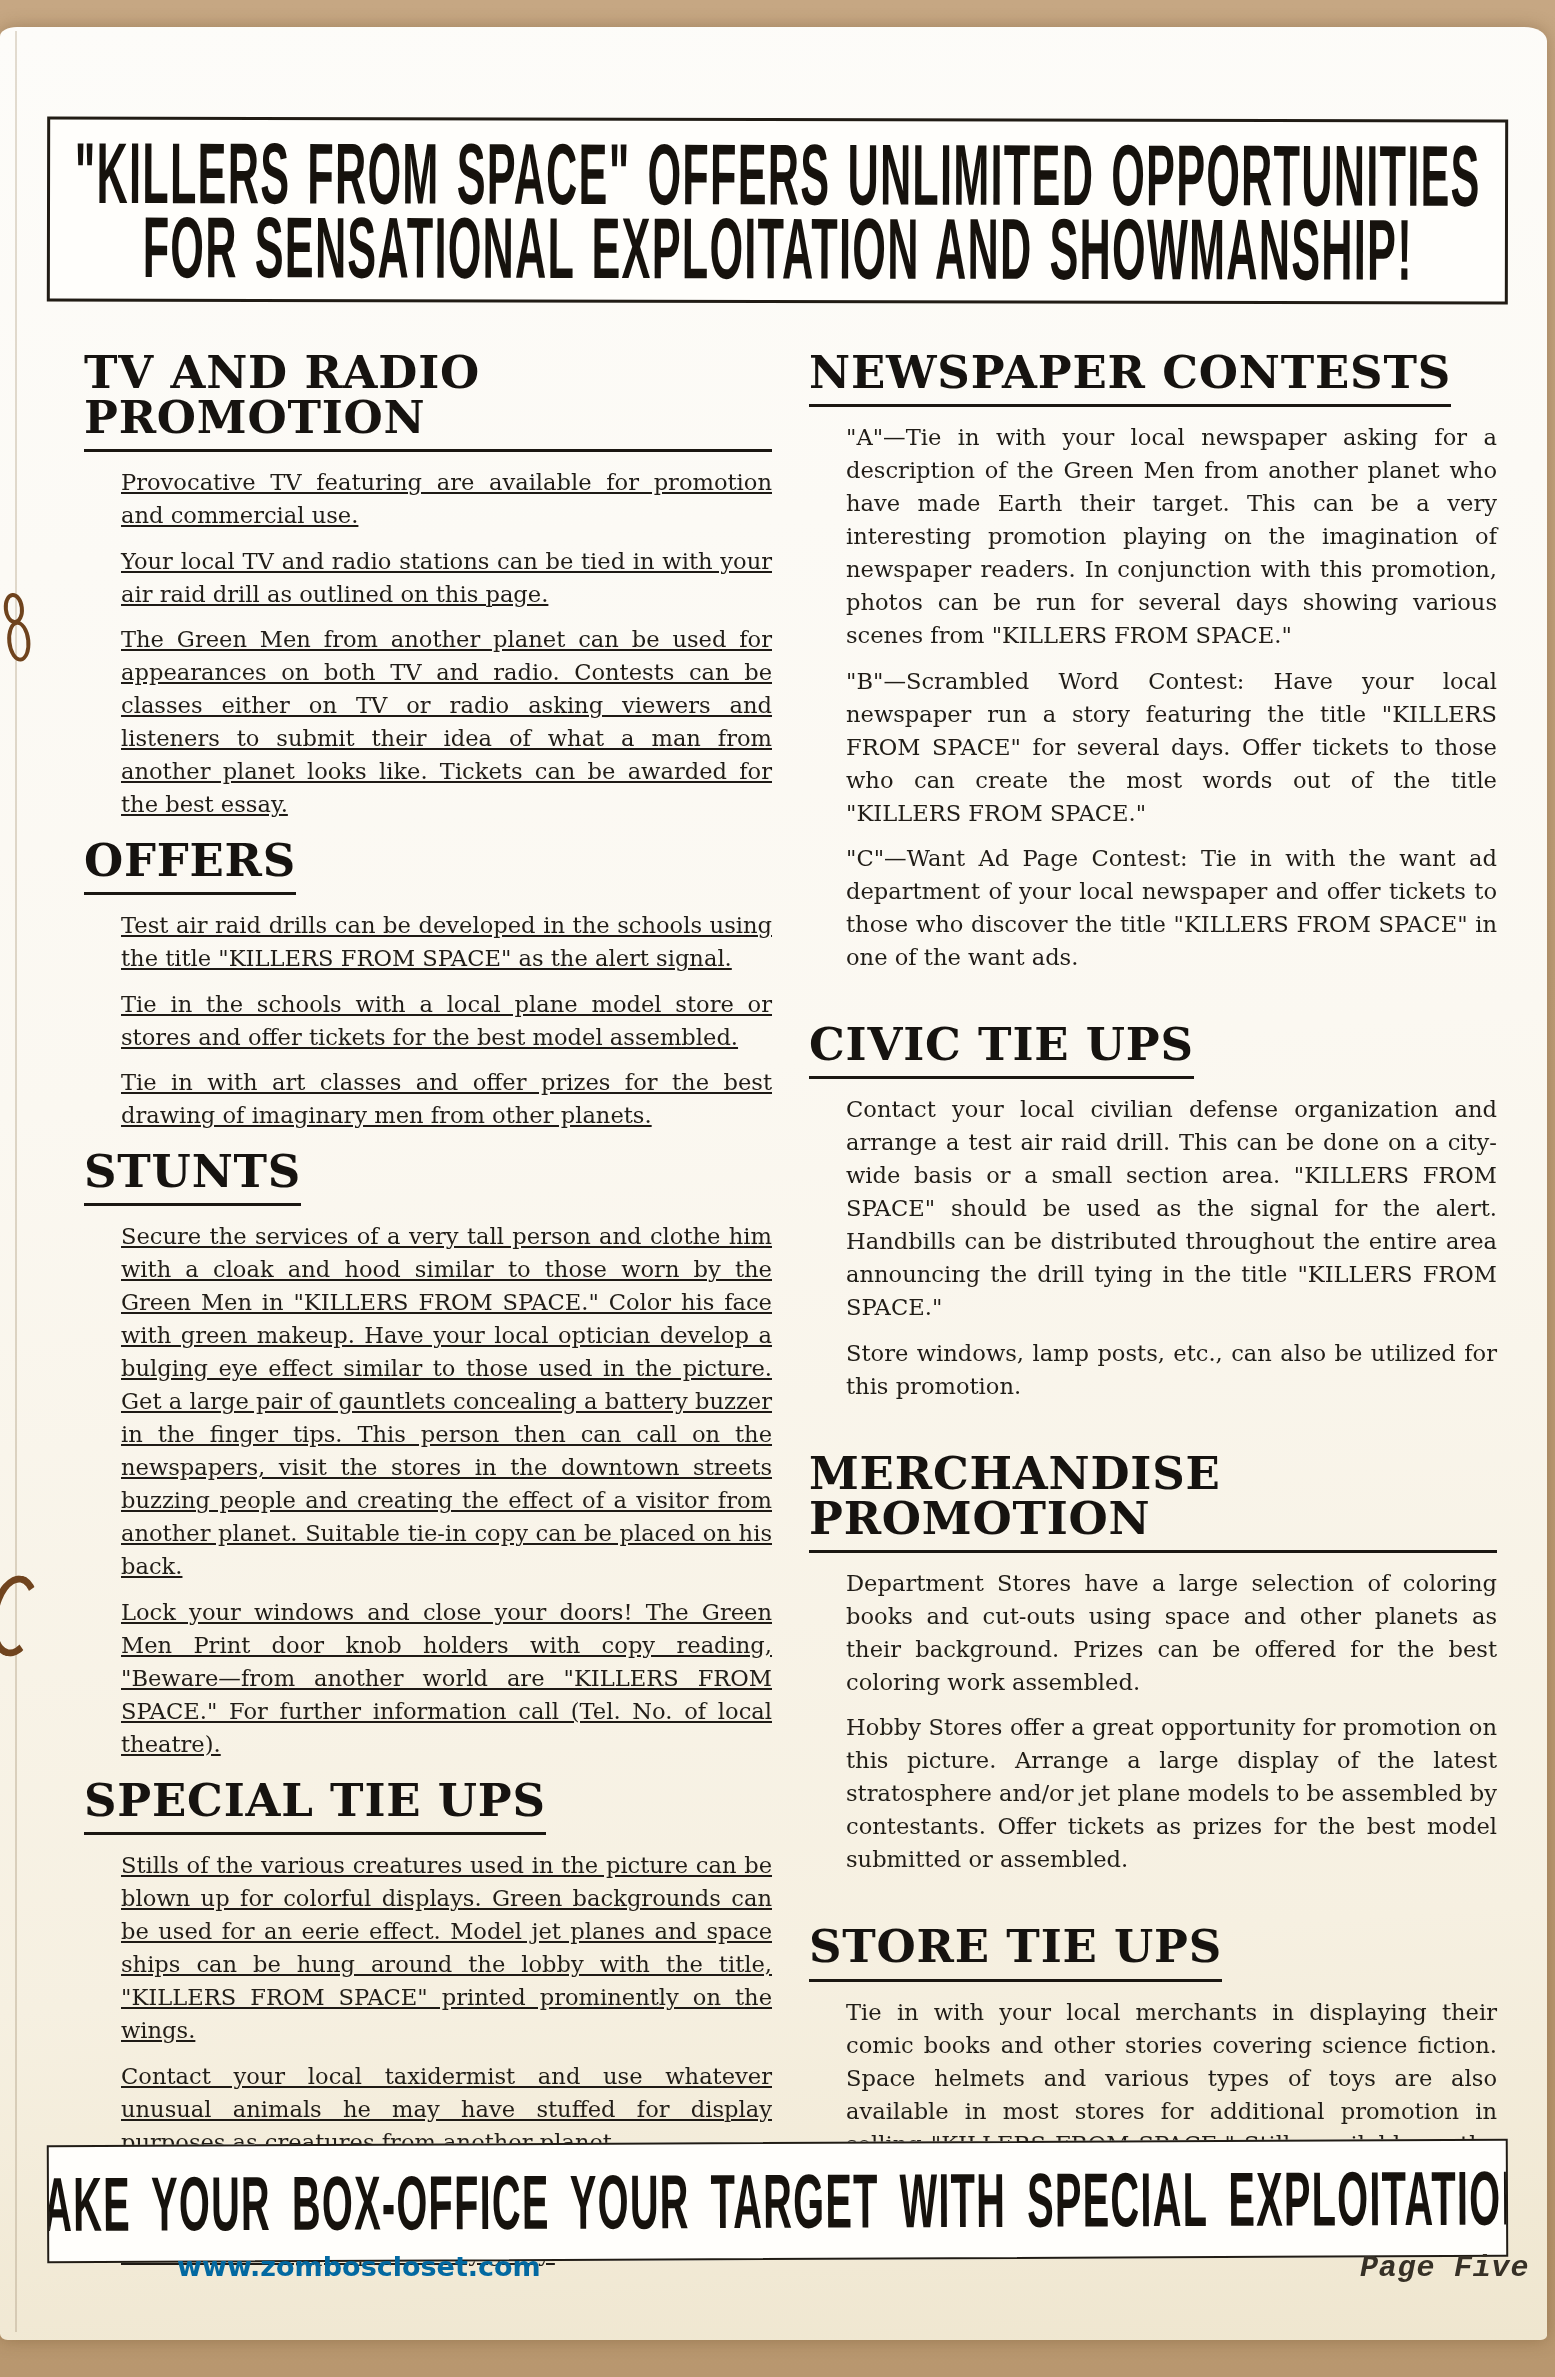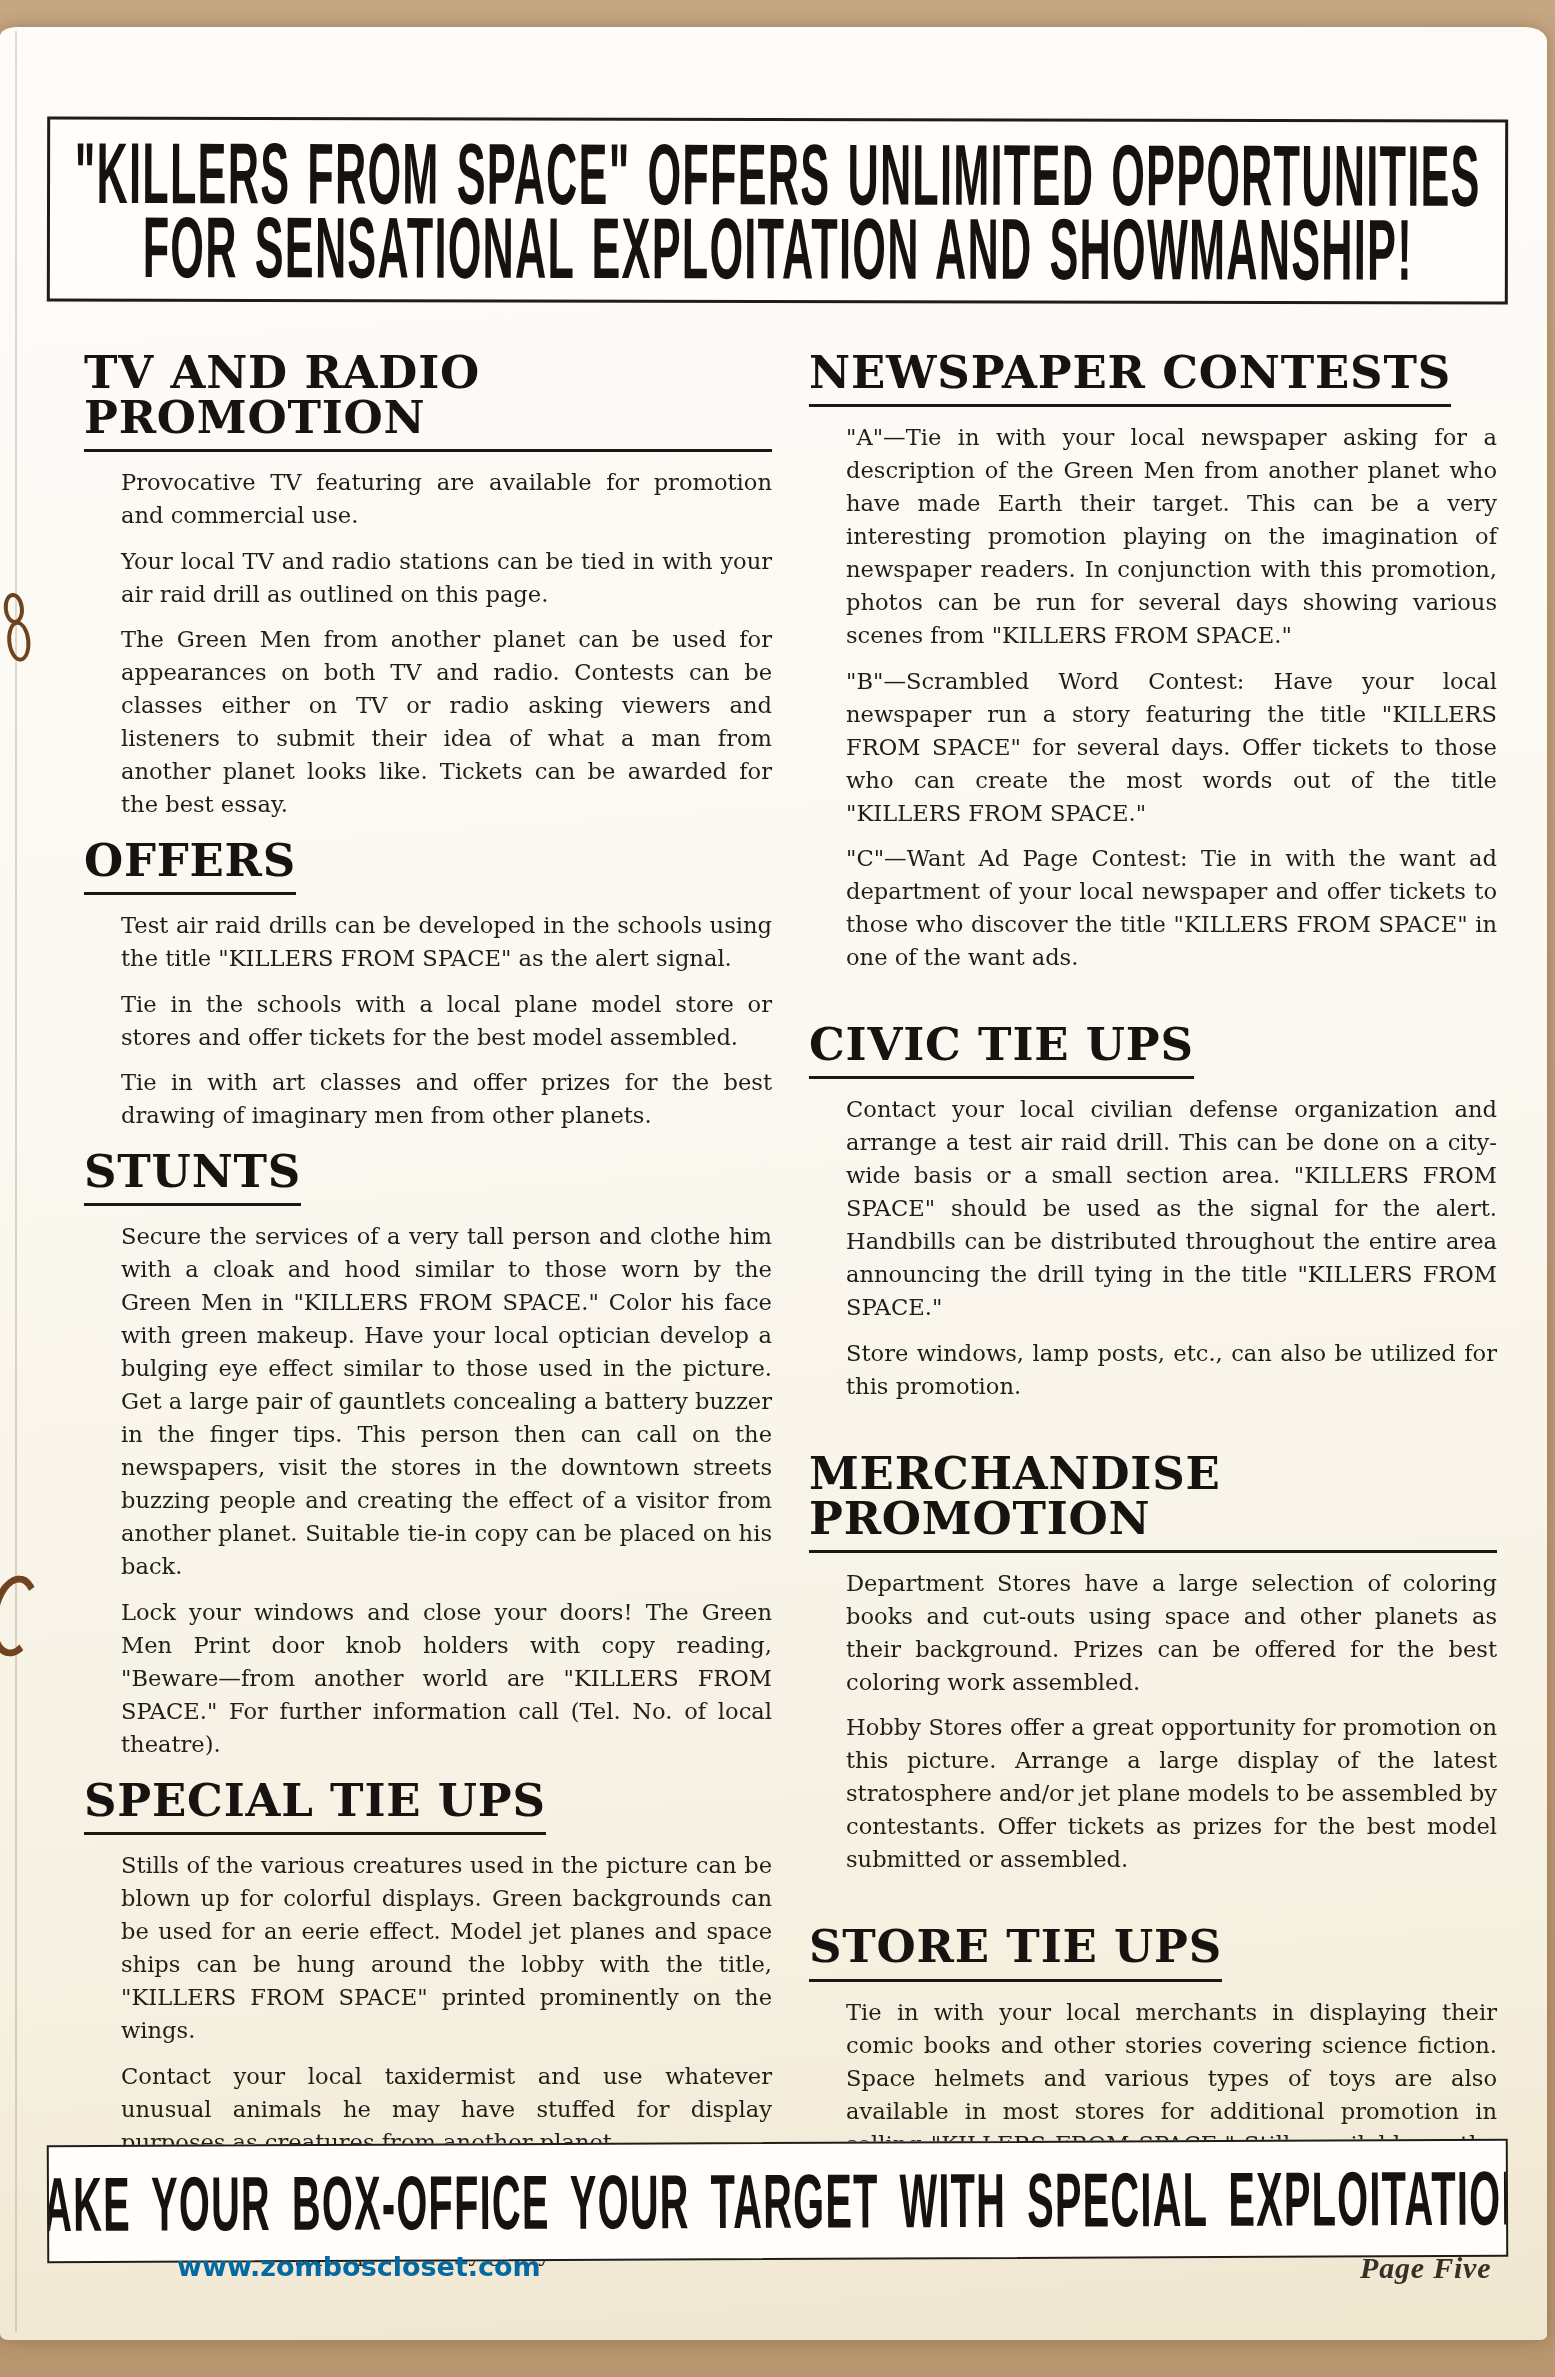--- a/index.html
+++ b/index.html
@@ -38,21 +38,21 @@
   .banner-top{top:118px;height:185px;gap:20px;transform:rotate(.12deg);}
   .banner-bottom{top:2142px;height:118px;transform:rotate(-.25deg);border-width:2.3px;}
   .banner-line{
     font-family:"Liberation Sans",sans-serif;font-weight:700;color:#16120d;
     white-space:nowrap;letter-spacing:1.6px;word-spacing:4.7px;line-height:1;
   }
   .banner-top .banner-line{font-size:54px;transform:scale(.8,1.6);}
   .banner-bottom .banner-line{font-size:51px;word-spacing:11px;transform:scale(.78,1.5);}
   
   .col{position:absolute;top:350px;width:688px;color:#1e1a15;}
-  .col-left{left:84px;}
+  .col-left{left:84px;text-decoration:underline;}
   .col-right{left:809px;}
   .sec + .sec{margin-top:17px;}
   .col-right .sec + .sec{margin-top:48px;}
   .hd{
     display:inline-block;margin:0 0 14px 0;
     font-family:"DejaVu Serif",serif;font-weight:700;font-size:45px;line-height:1;
     letter-spacing:0.8px;color:#161310;
     border-bottom:3.9px solid #1b1712;padding-bottom:9.3px;
   }
   .body{margin-left:37px;}
@@ -61,21 +61,21 @@
     font-size:22.6px;line-height:33px;color:#211d17;
   }
   .para:last-child{margin-bottom:0;}
   
   .watermark{
     position:absolute;left:177px;top:2251px;
     font-family:"DejaVu Sans",sans-serif;font-weight:700;font-size:27px;color:#0369a1;
   }
   .pageno{
     position:absolute;left:1360px;top:2251px;
-    font-family:Liberation Serif, serif;font-style:italic;font-weight:700;
+    font-family:Liberation Mono, monospace;font-style:italic;font-weight:700;
     font-size:30px;letter-spacing:0.8px;color:#363026;
   }
 </style>
 </head>
 <body>
 
 <div class="stage">
 
   <div class="paper"></div>
   <div class="crease"></div>

